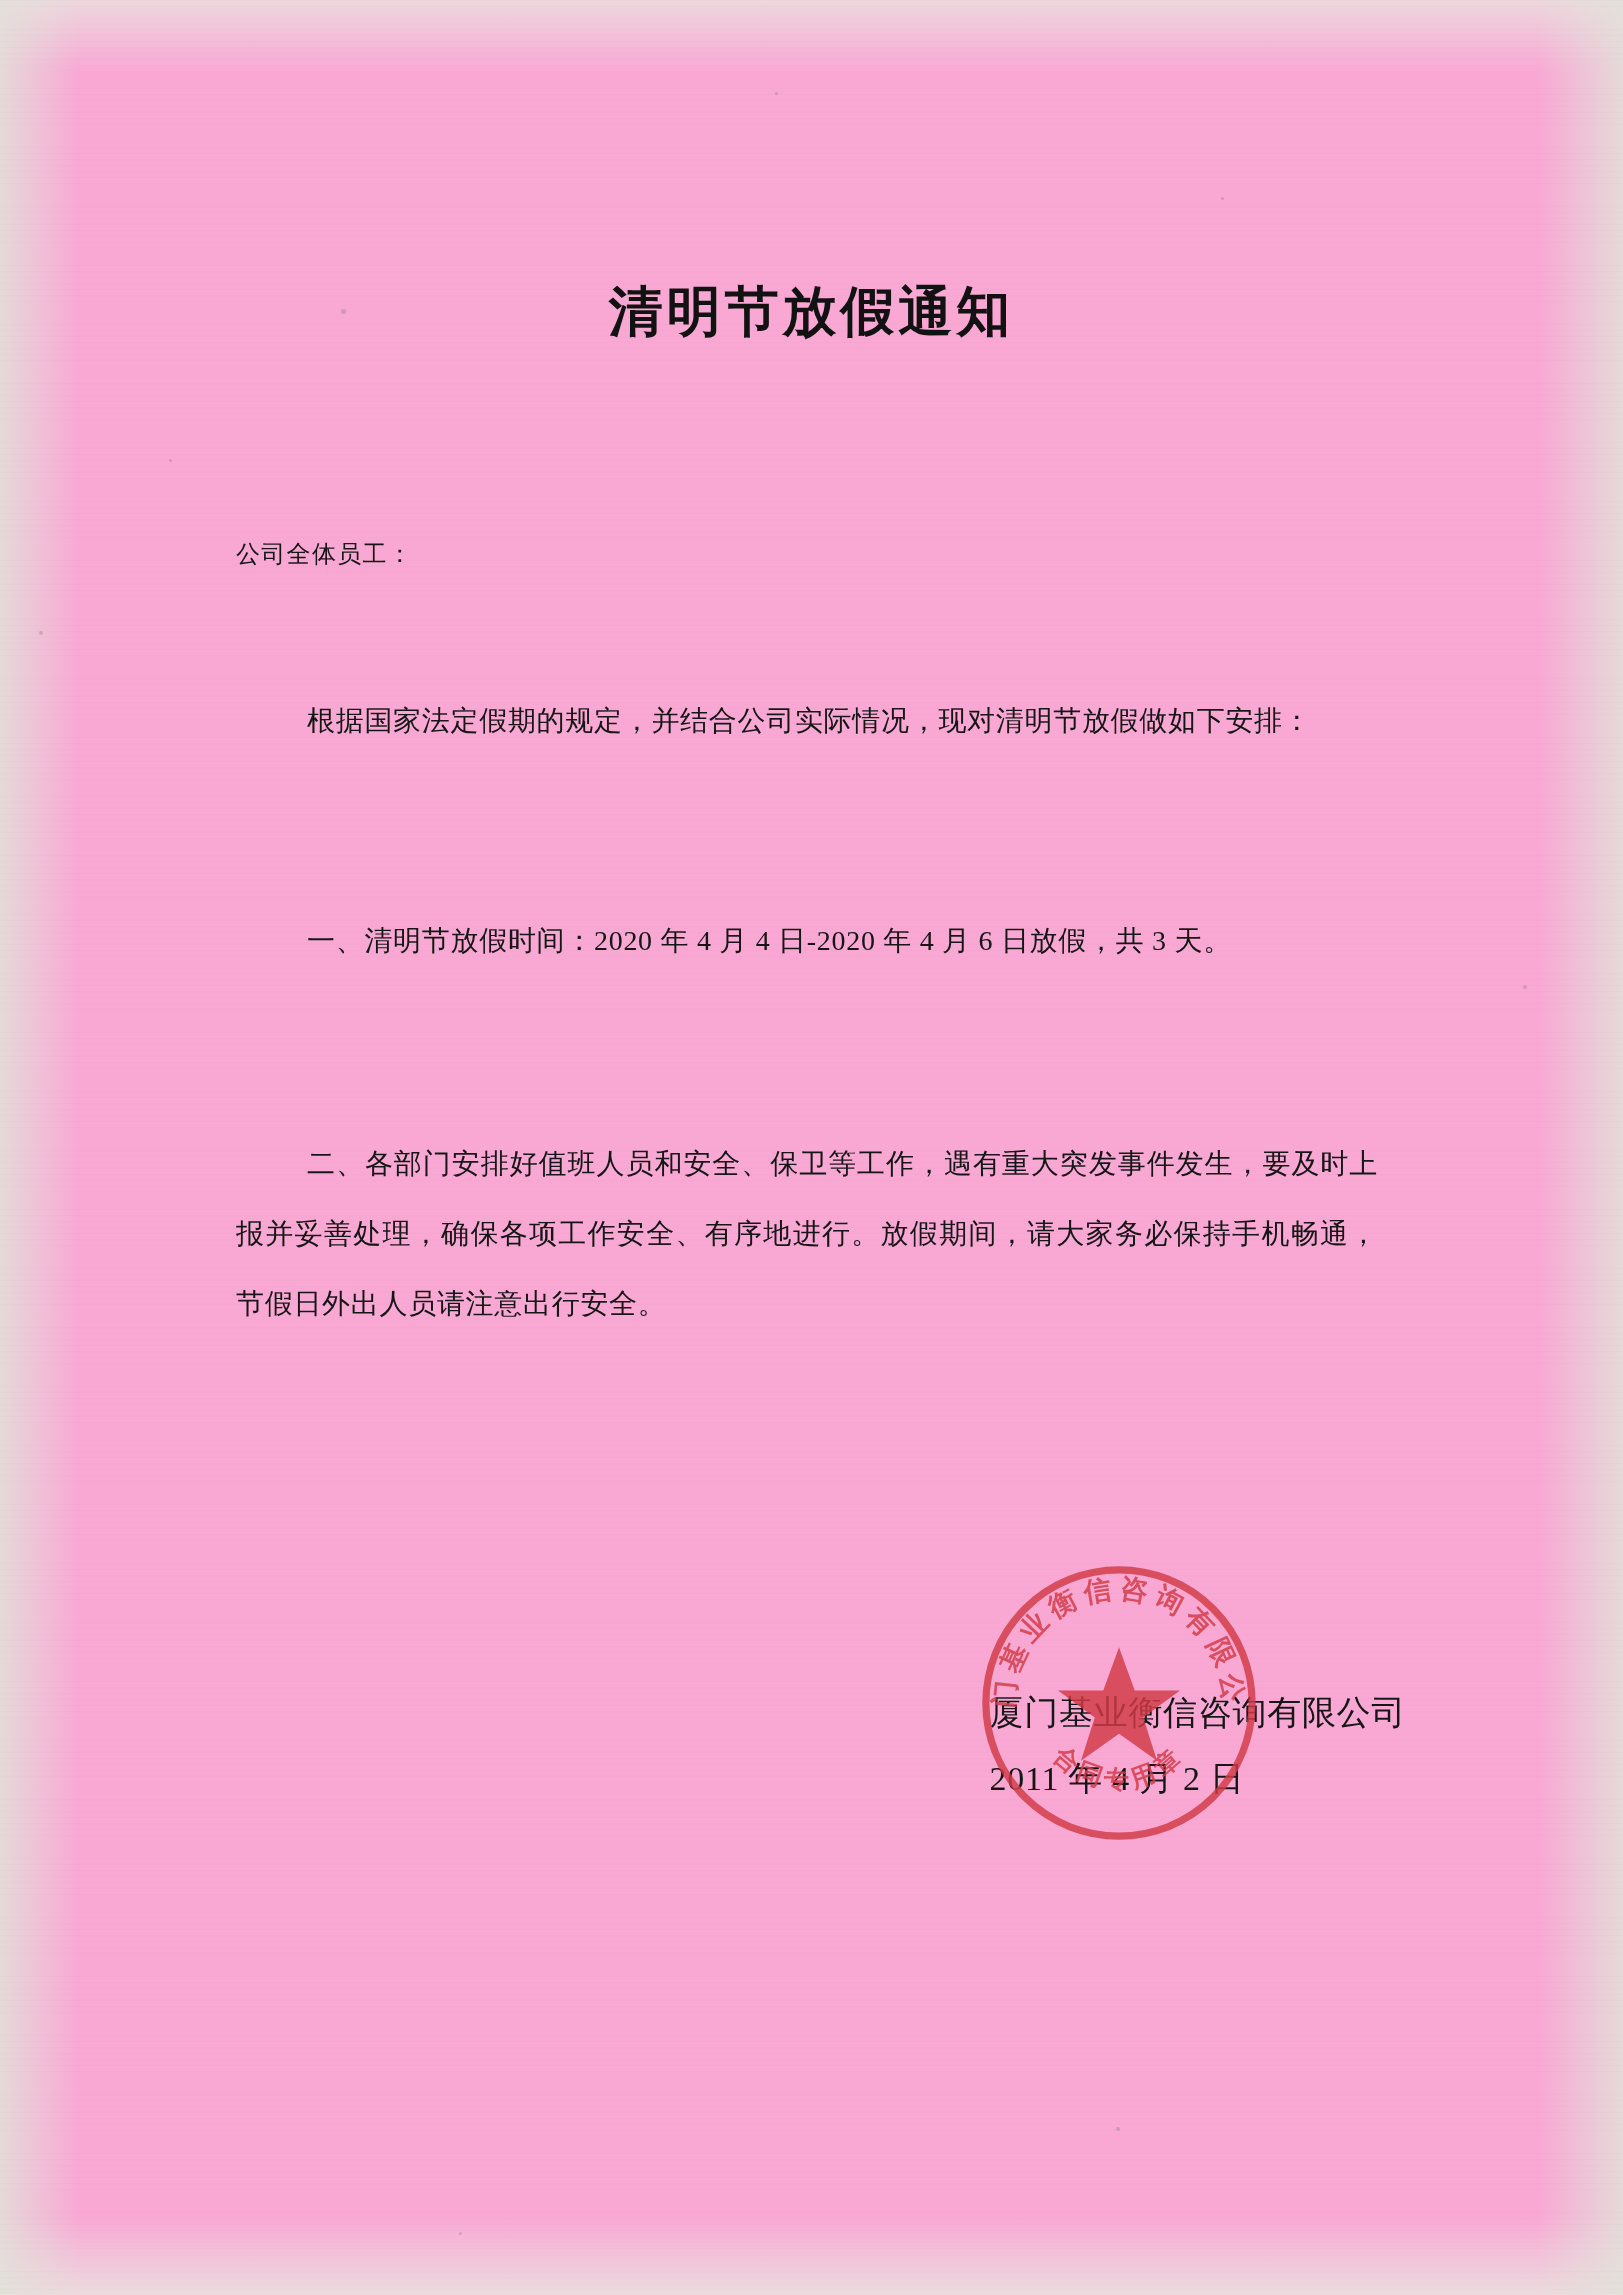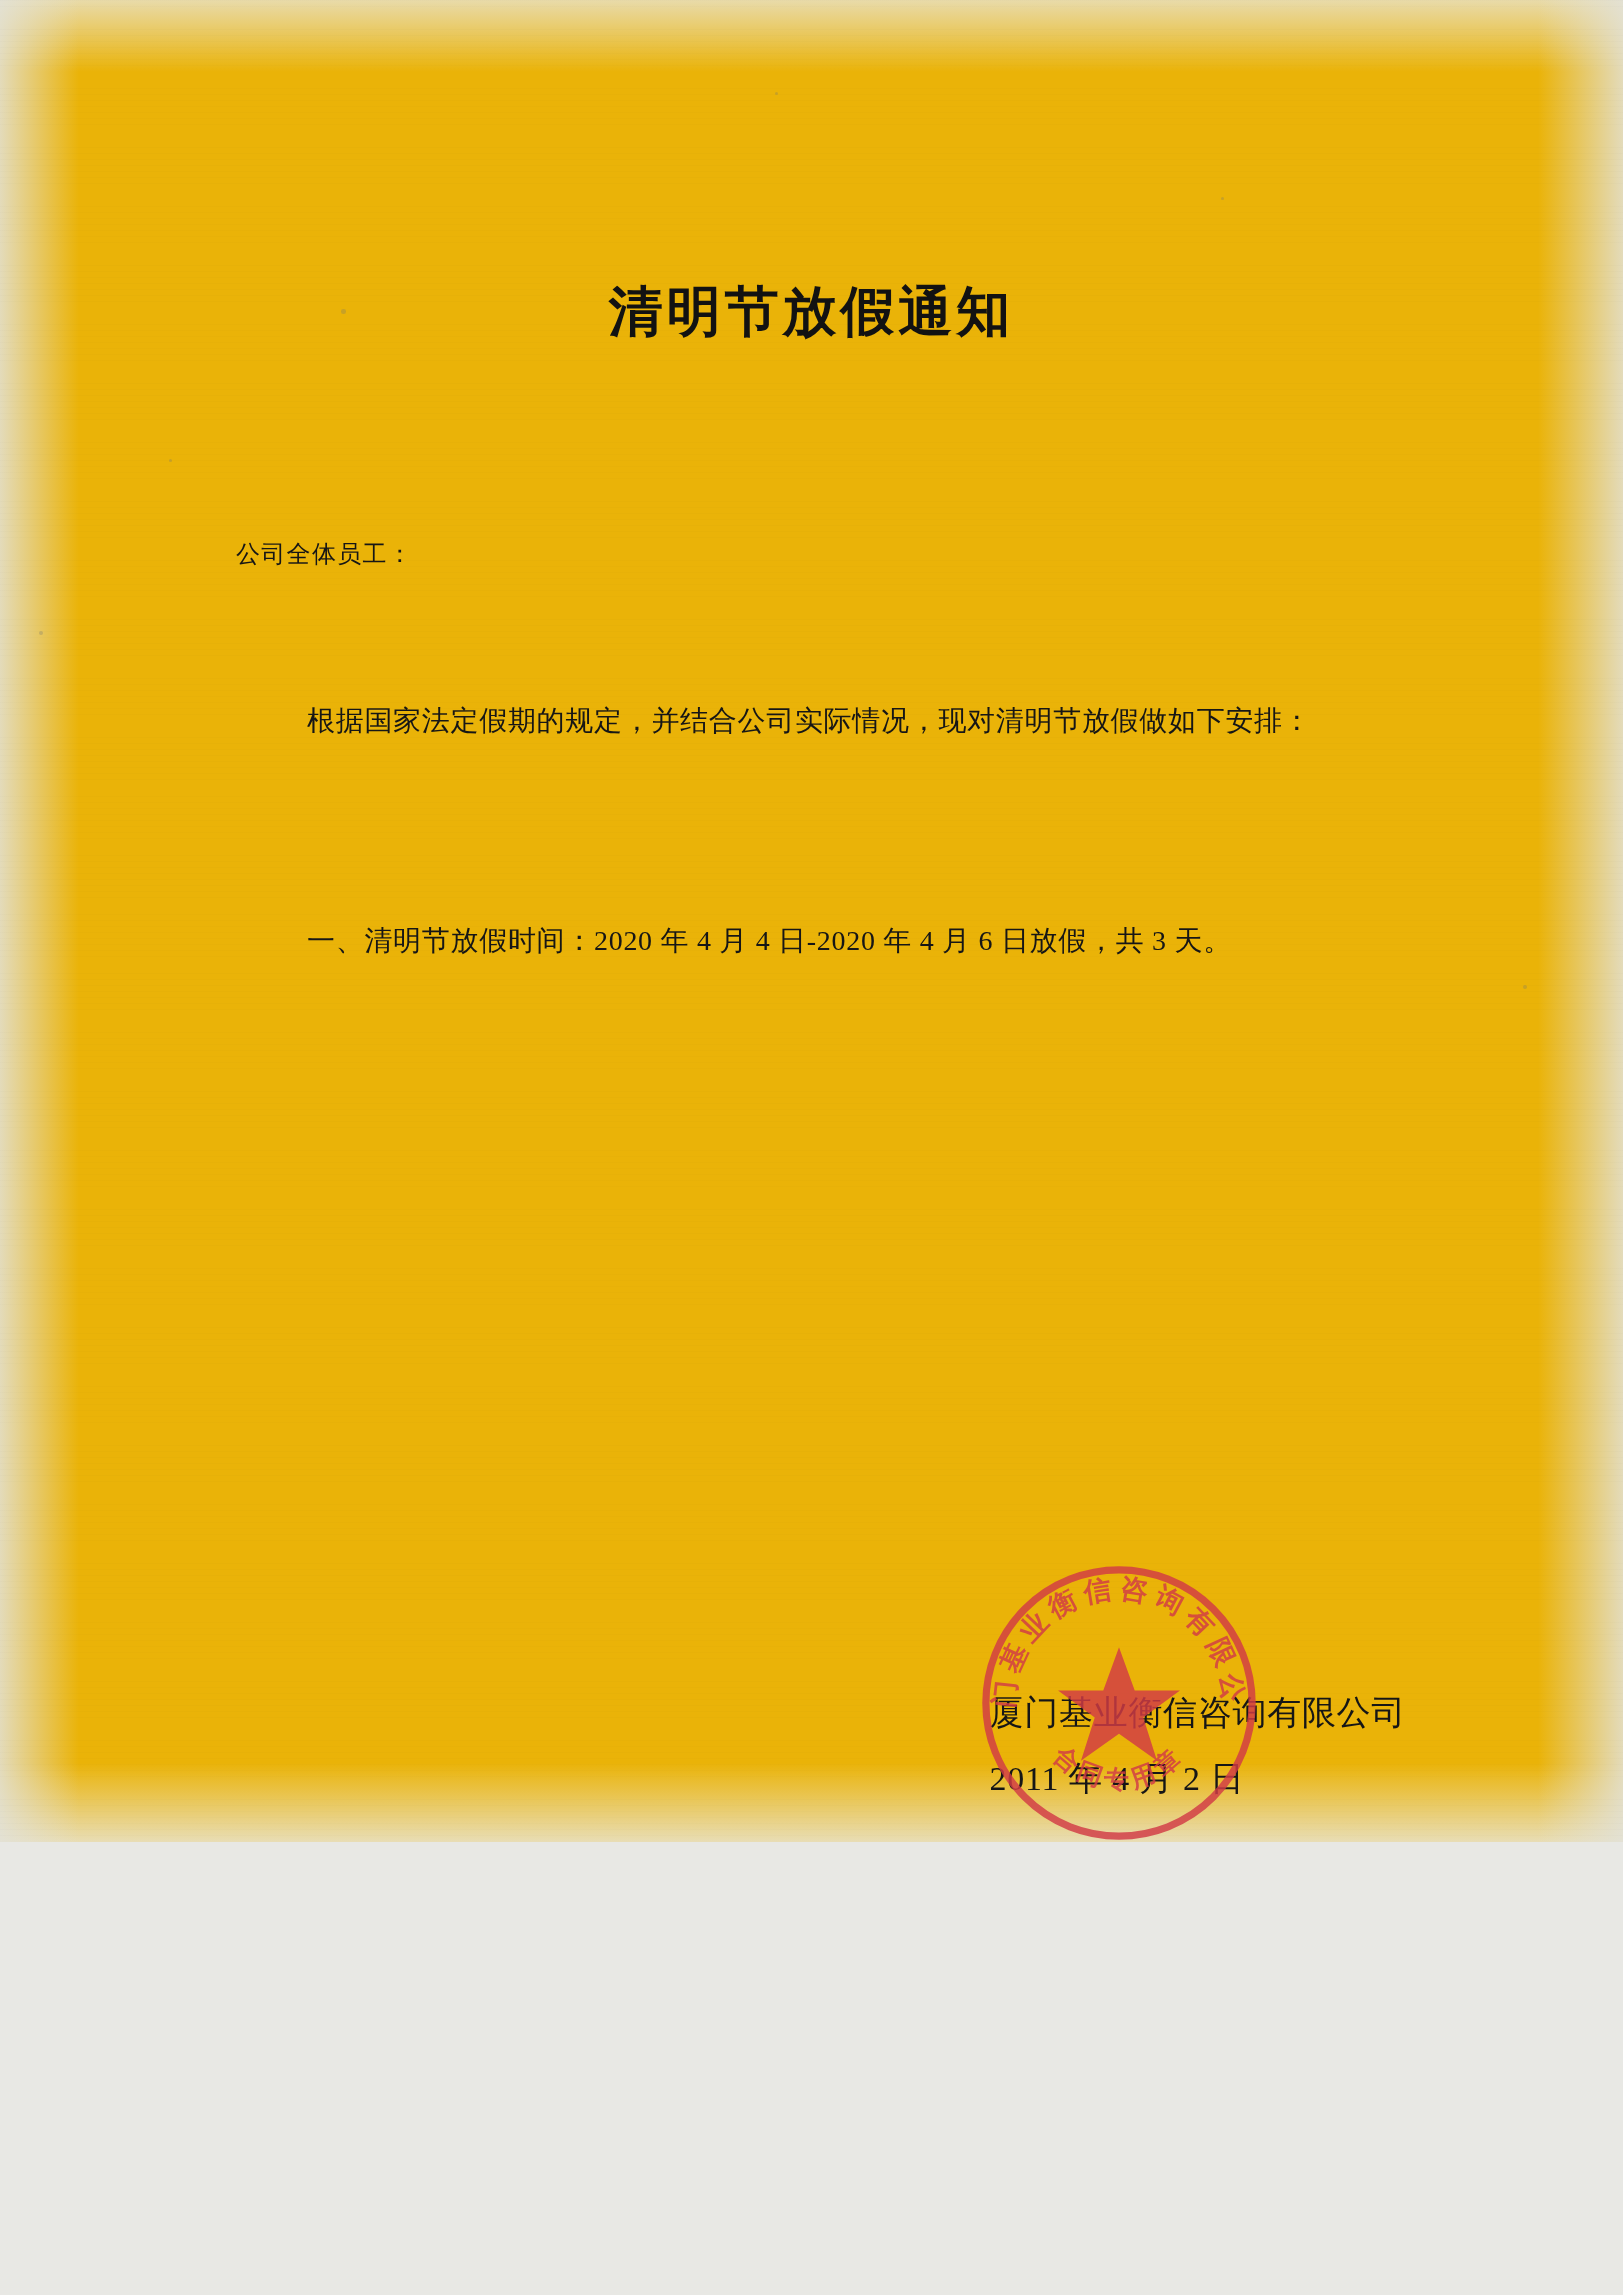--- a/index.html
+++ b/index.html
@@ -7,22 +7,22 @@
     margin: 0;
     padding: 0;
     background: #e8e8e4;
   }
   body {
     font-family: "Liberation Serif", "DejaVu Serif", serif;
   }
   .page {
     position: relative;
     width: 1623px;
-    height: 1842px;
-    background: #eab308;
+    height: 2295px;
+    background: #f9a8d4;
     overflow: hidden;
   }
   
   .paper-tint {
     position: absolute;
     inset: 0;
     background:
       linear-gradient(90deg, rgba(226,226,218,0.85) 0px, rgba(250,250,246,0) 79px),
       linear-gradient(270deg, rgba(226,226,218,0.85) 0px, rgba(250,250,246,0) 85px),
       linear-gradient(180deg, rgba(232,232,224,0.75) 0px, rgba(250,250,246,0) 72px),
@@ -143,20 +143,21 @@
   <div class="content">
 
     <div class="doc-title">清明节放假通知</div>
 
     <div class="salutation">公司全体员工：</div>
 
     <div class="para indent p1">根据国家法定假期的规定，并结合公司实际情况，现对清明节放假做如下安排：</div>
 
     <div class="para indent p2">一、清明节放假时间：2020 年 4 月 4 日-2020 年 4 月 6 日放假，共 3 天。</div>
 
+    <div class="para indent p3">二、各部门安排好值班人员和安全、保卫等工作，遇有重大突发事件发生，要及时上报并妥善处理，确保各项工作安全、有序地进行。放假期间，请大家务必保持手机畅通，节假日外出人员请注意出行安全。</div>
 
     <div class="sign-block">
       <div>厦门基业衡信咨询有限公司</div>
       <div>2011 年 4 月 2 日</div>
     </div>
 
     <div class="seal">
       <svg width="282" height="282" viewBox="0 0 430 430" xmlns="http://www.w3.org/2000/svg">
         <defs>
           <path id="sealTopArc" d="M 55,215 A 160,160 0 0 1 375,215"></path>

